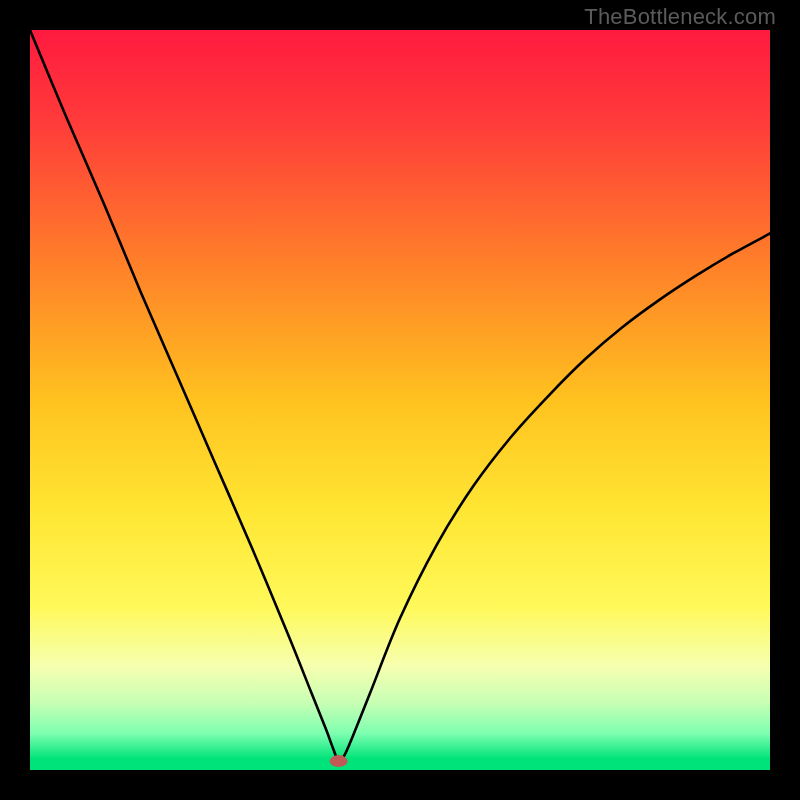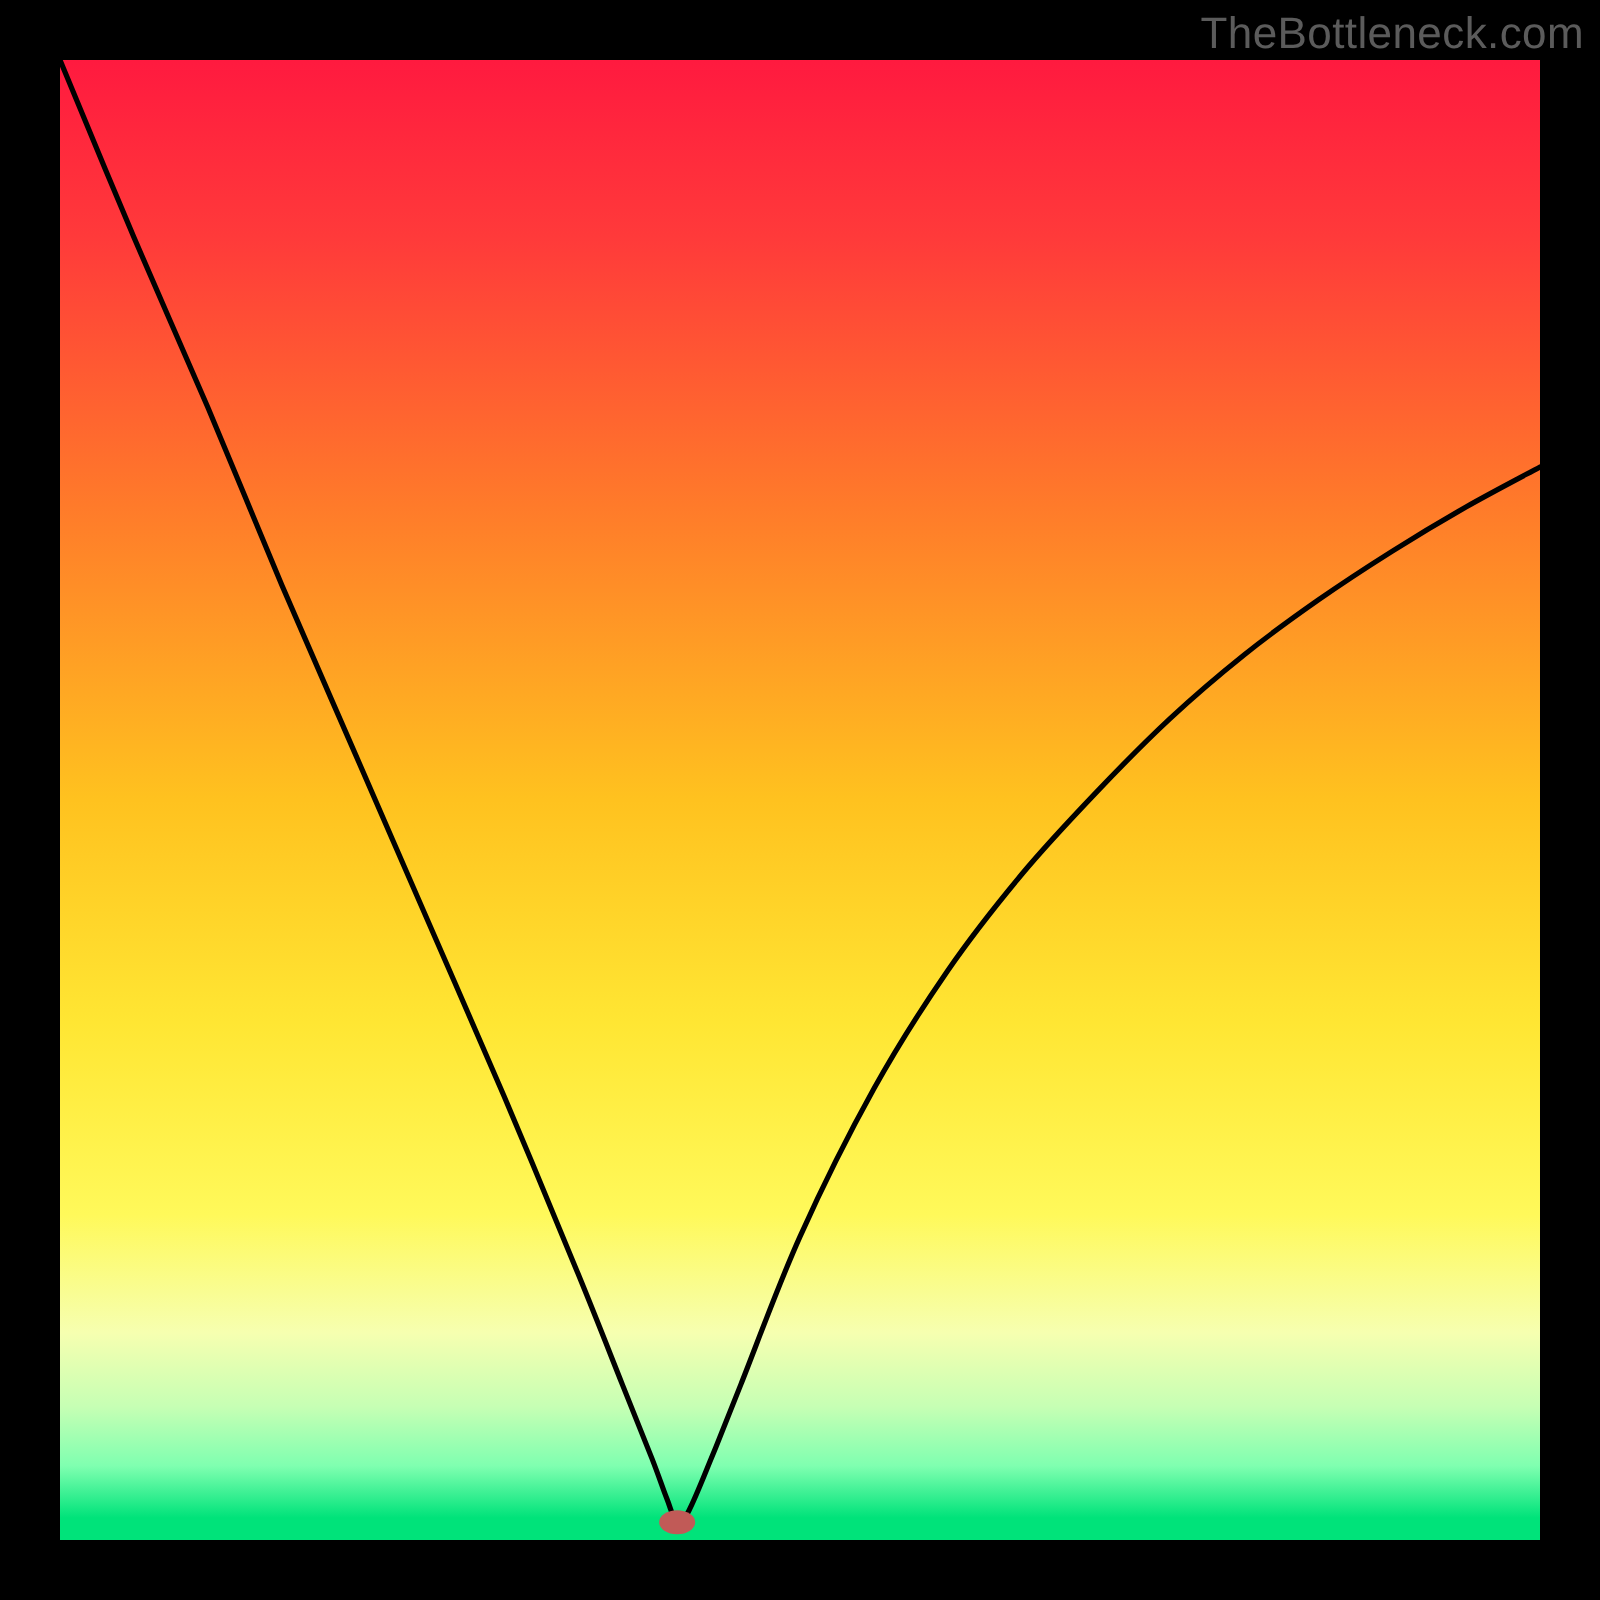--- a/index.html
+++ b/index.html
@@ -21,21 +21,21 @@
     position: absolute;
     left: 30px;
     top: 30px;
     width: 740px;
     height: 740px;
     overflow: hidden;
   }
   .watermark {
     position: absolute;
     top: 4px;
-    right: 8px;
+    right: 24px;
     font-size: 22px;
     font-weight: 500;
     color: #5b5b5b;
     letter-spacing: 0.2px;
     user-select: none;
   }
   svg { display: block; }
 </style>
 </head>
 <body>

